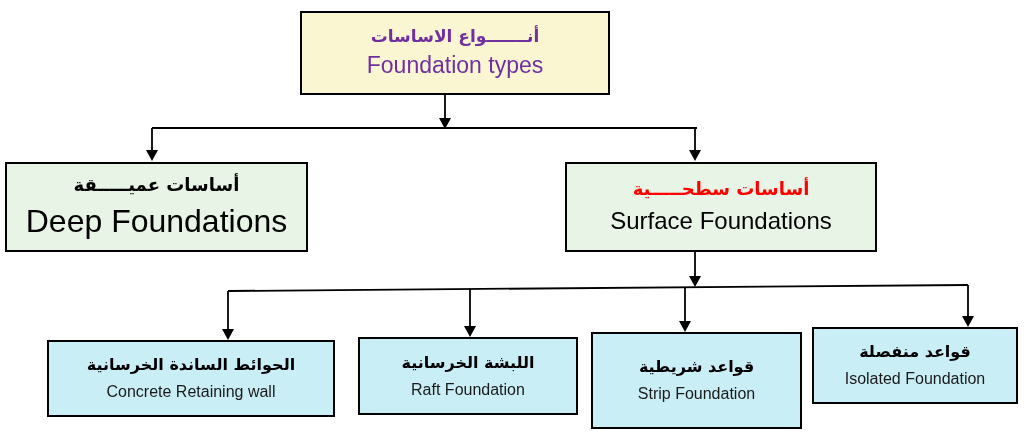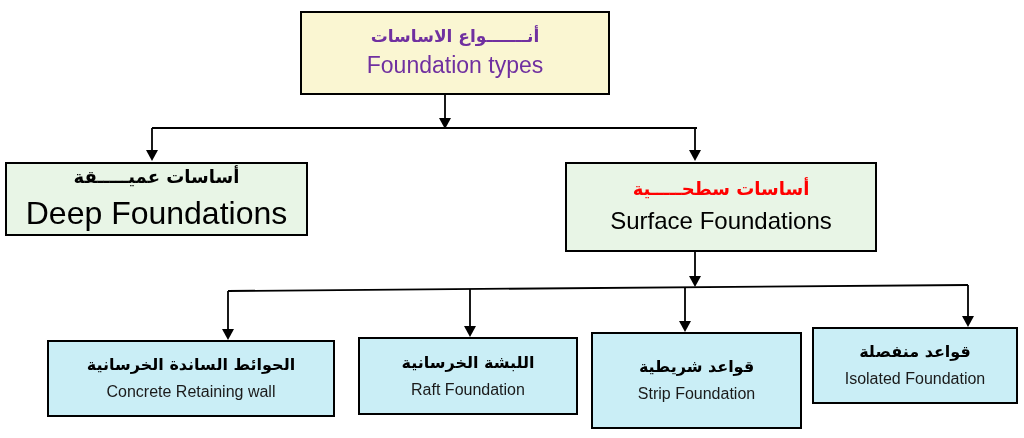--- a/index.html
+++ b/index.html
@@ -33,21 +33,21 @@
     font-family: "DejaVu Sans", sans-serif;
     font-weight: bold;
     line-height: 1.25;
   }
   .node .en { line-height: 1.2; }
 
   .node-root { left: 284px; top: 11px; width: 310px; height: 84px; background: #faf6d2; gap: 5px; margin-left: 16px; }
   .node-root .ar { font-size: 17px; color: #7030a0; }
   .node-root .en { font-size: 23px; color: #7030a0; }
 
-  .node-deep { left: 5px; top: 162px; width: 303px; height: 74px; background: #e8f5e6; gap: 6px; }
+  .node-deep { left: 5px; top: 162px; width: 303px; height: 90px; background: #e8f5e6; gap: 6px; }
   .node-deep .ar { font-size: 18px; color: #000000; }
   .node-deep .en { font-size: 32px; color: #000000; }
 
   .node-surface { left: 565px; top: 162px; width: 312px; height: 90px; background: #e8f5e6; gap: 6px; }
   .node-surface .ar { font-size: 18px; color: #ff0000; }
   .node-surface .en { font-size: 24px; color: #000000; }
 
   .leaf { background: #caeef6; gap: 7px; }
   .leaf .ar { font-size: 16px; color: #000000; }
   .leaf .en { font-size: 16px; color: #1a1a1a; }

